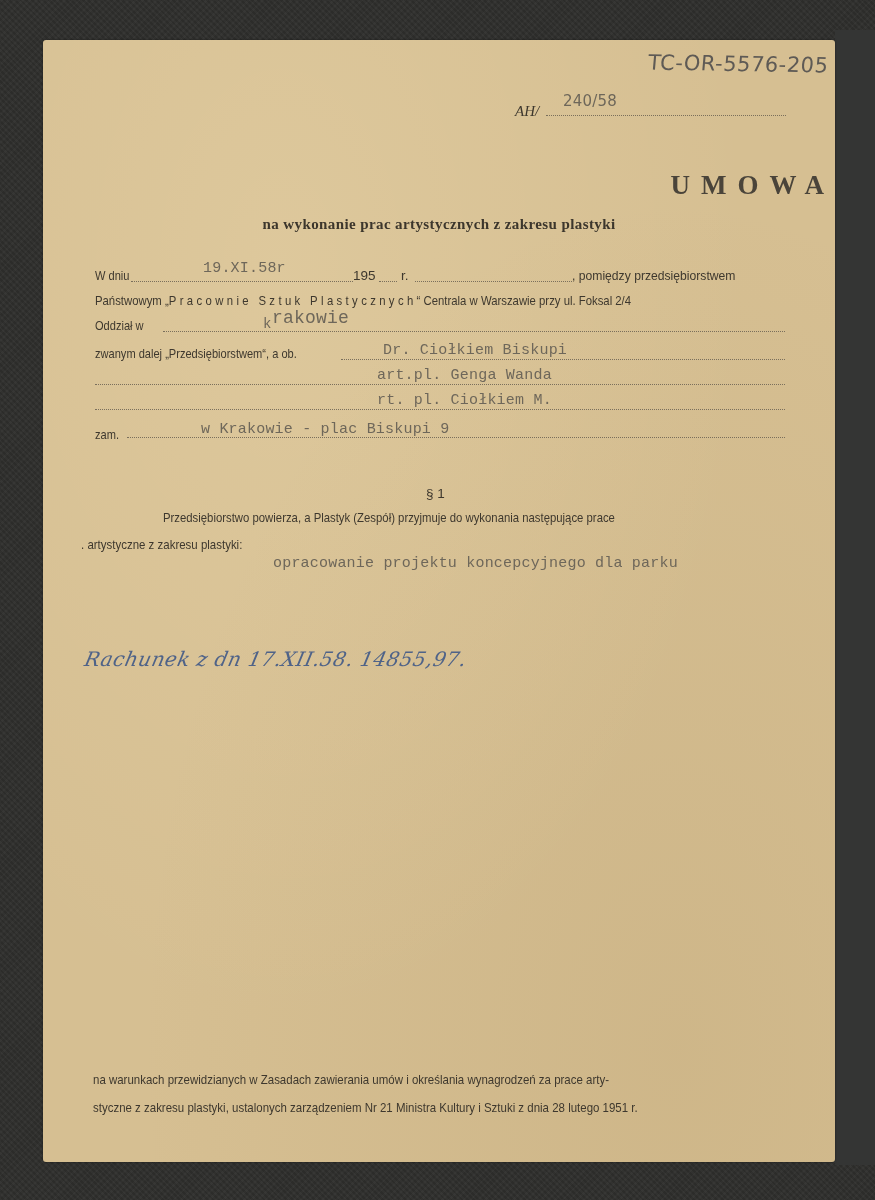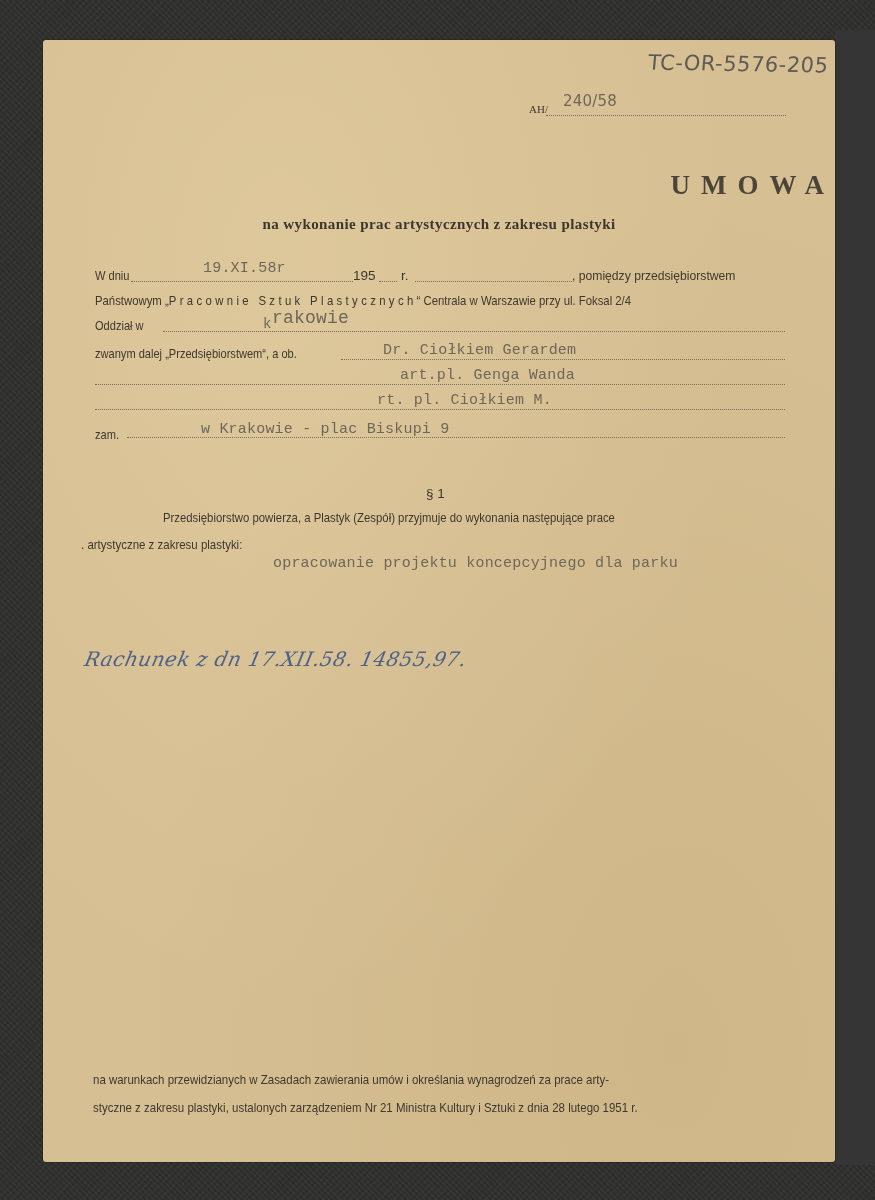--- a/index.html
+++ b/index.html
@@ -35,21 +35,21 @@
 </head>
 <body>
 
 <div class="bg-tex"></div>
 <div class="right-band"></div>
 
 <div class="page">
 
   <div class="hand-ref">TC-OR-5576-205</div>
 
-  <div class="abs print" style="left:486px;top:63px;font-family:'Liberation Serif',serif;font-size:11px;">AH/</div>
+  <div class="abs print" style="left:472px;top:63px;font-family:'Liberation Serif',serif;font-size:15px;font-style:italic;">AH/</div>
   <div class="dots" style="left:503px;top:75px;width:240px;"></div>
   <div class="abs type" style="left:520px;top:52px;font-family:'DejaVu Sans',sans-serif;font-size:15px;">240/58</div>
 
   <div class="title">UMOWA</div>
   <div class="subtitle">na wykonanie prac artystycznych z zakresu plastyki</div>
 
   <div class="abs print" style="left:52px;top:228px;"><span class="cond">W dniu</span></div>
   <div class="dots" style="left:88px;top:241px;width:222px;"></div>
   <div class="abs type" style="left:160px;top:220px;">19.XI.58r</div>
   <div class="abs print" style="left:310px;top:228px;">195</div>
@@ -60,23 +60,23 @@
 
   <div class="abs print" style="left:52px;top:253px;font-size:13.5px;"><span class="cond" style="transform:scaleX(0.84)"><span>Państwowym „</span><span class="spaced">Pracownie Sztuk Plastycznych</span><span>“ Centrala w Warszawie przy ul. Foksal 2/4</span></span></div>
 
   <div class="abs print" style="left:52px;top:278px;"><span class="cond">Oddział w</span></div>
   <div class="dots" style="left:120px;top:291px;width:622px;"></div>
   <div class="abs type" style="left:220px;top:276px;font-size:14px;">k</div>
   <div class="abs type" style="left:229px;top:268px;font-size:18px;">rakowie</div>
 
   <div class="abs print" style="left:52px;top:306px;"><span class="cond">zwanym dalej „Przedsiębiorstwem“, a ob.</span></div>
   <div class="dots" style="left:298px;top:319px;width:444px;"></div>
-  <div class="abs type" style="left:340px;top:302px;">Dr. Ciołkiem Gerardem</div>
+  <div class="abs type" style="left:340px;top:302px;">Dr. Ciołkiem Biskupi</div>
   <div class="dots" style="left:52px;top:344px;width:690px;"></div>
-  <div class="abs type" style="left:334px;top:327px;margin-left:23px;">art.pl. Genga Wanda</div>
+  <div class="abs type" style="left:334px;top:327px;">art.pl. Genga Wanda</div>
   <div class="dots" style="left:52px;top:369px;width:690px;"></div>
   <div class="abs type" style="left:334px;top:352px;">rt. pl. Ciołkiem M.</div>
 
   <div class="abs print" style="left:52px;top:387px;"><span class="cond">zam.</span></div>
   <div class="dots" style="left:84px;top:397px;width:658px;"></div>
   <div class="abs type" style="left:158px;top:381px;">w Krakowie - plac Biskupi 9</div>
 
 
   <div class="abs print" style="left:383px;top:446px;">§ 1</div>
 

